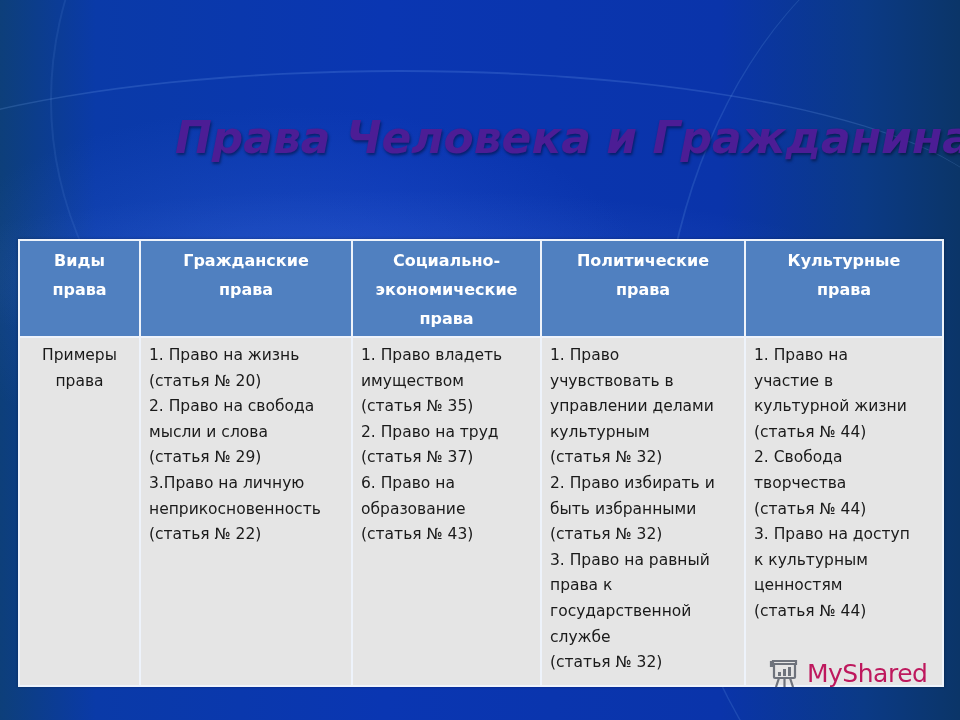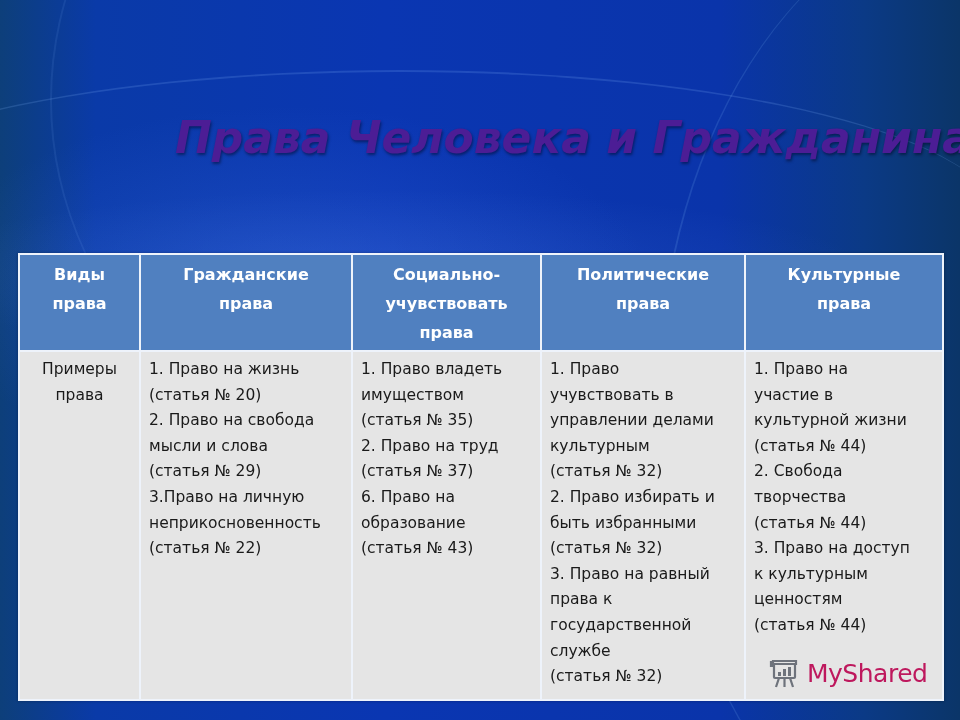--- a/index.html
+++ b/index.html
@@ -48,21 +48,21 @@
       line-height: 70px;
       letter-spacing: 0px;
       text-shadow: 1px 2px 3px rgba(0,0,20,0.45);
       padding-left: 12px;
     }
     .title .line { display: block; }
 
     .rights-table {
       position: absolute;
       left: 18px;
-      top: 253px;
+      top: 239px;
       width: 924px;
       height: 448px;
       border-collapse: collapse;
       table-layout: fixed;
       font-family: "DejaVu Sans", sans-serif;
       box-shadow: 0 0 3px rgba(0,0,0,0.3);
     }
     .rights-table th, .rights-table td {
       border: 2px solid #eef3fb;
       vertical-align: top;
@@ -132,21 +132,21 @@
       <th>
         <span class="line">Виды</span>
         <span class="line">права</span>
       </th>
       <th>
         <span class="line">Гражданские</span>
         <span class="line">права</span>
       </th>
       <th>
         <span class="line">Социально-</span>
-        <span class="line">учувствовать</span>
+        <span class="line">экономические</span>
         <span class="line">права</span>
       </th>
       <th>
         <span class="line">Политические</span>
         <span class="line">права</span>
       </th>
       <th>
         <span class="line">Культурные</span>
         <span class="line">права</span>
       </th>

